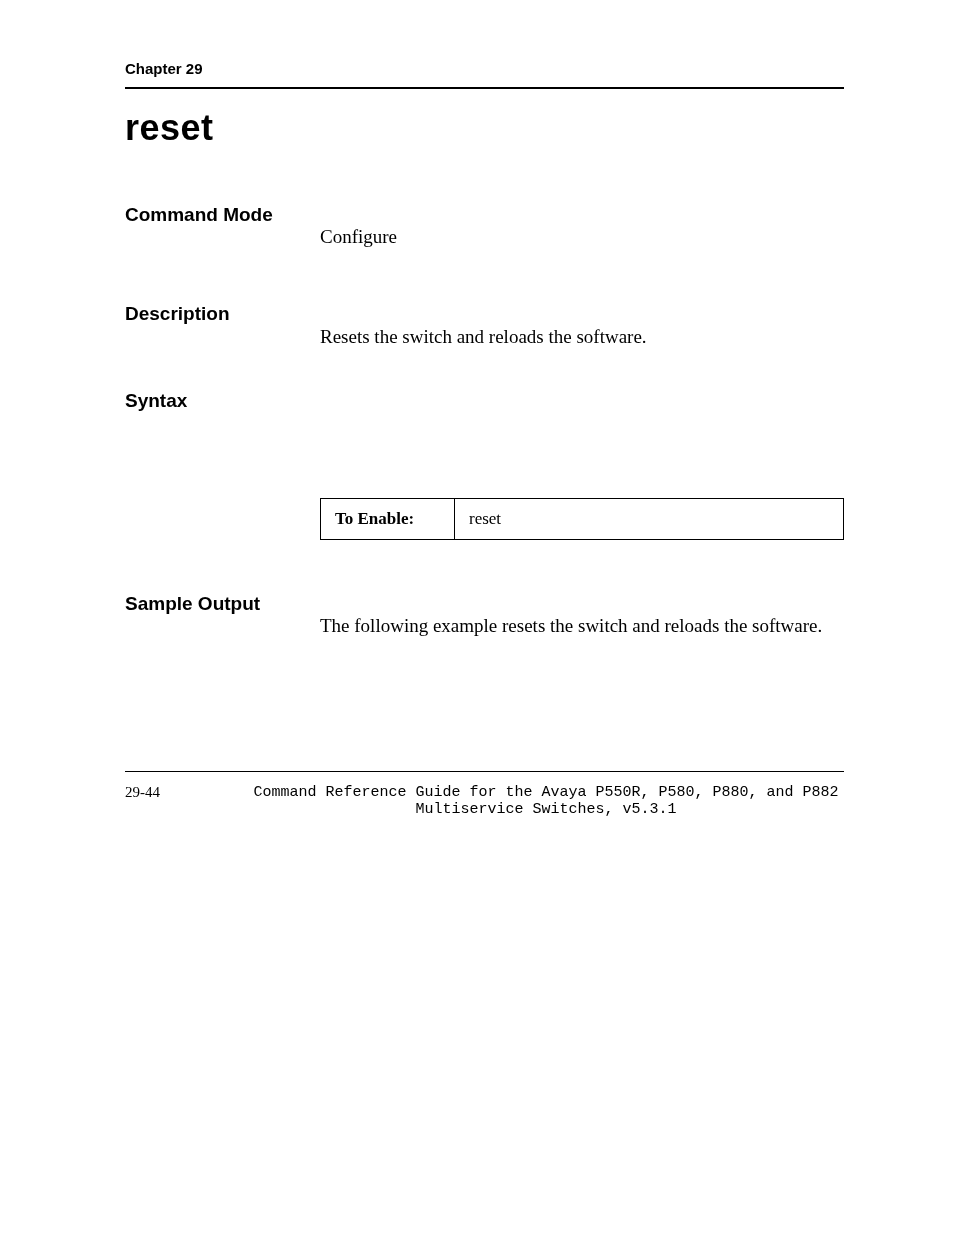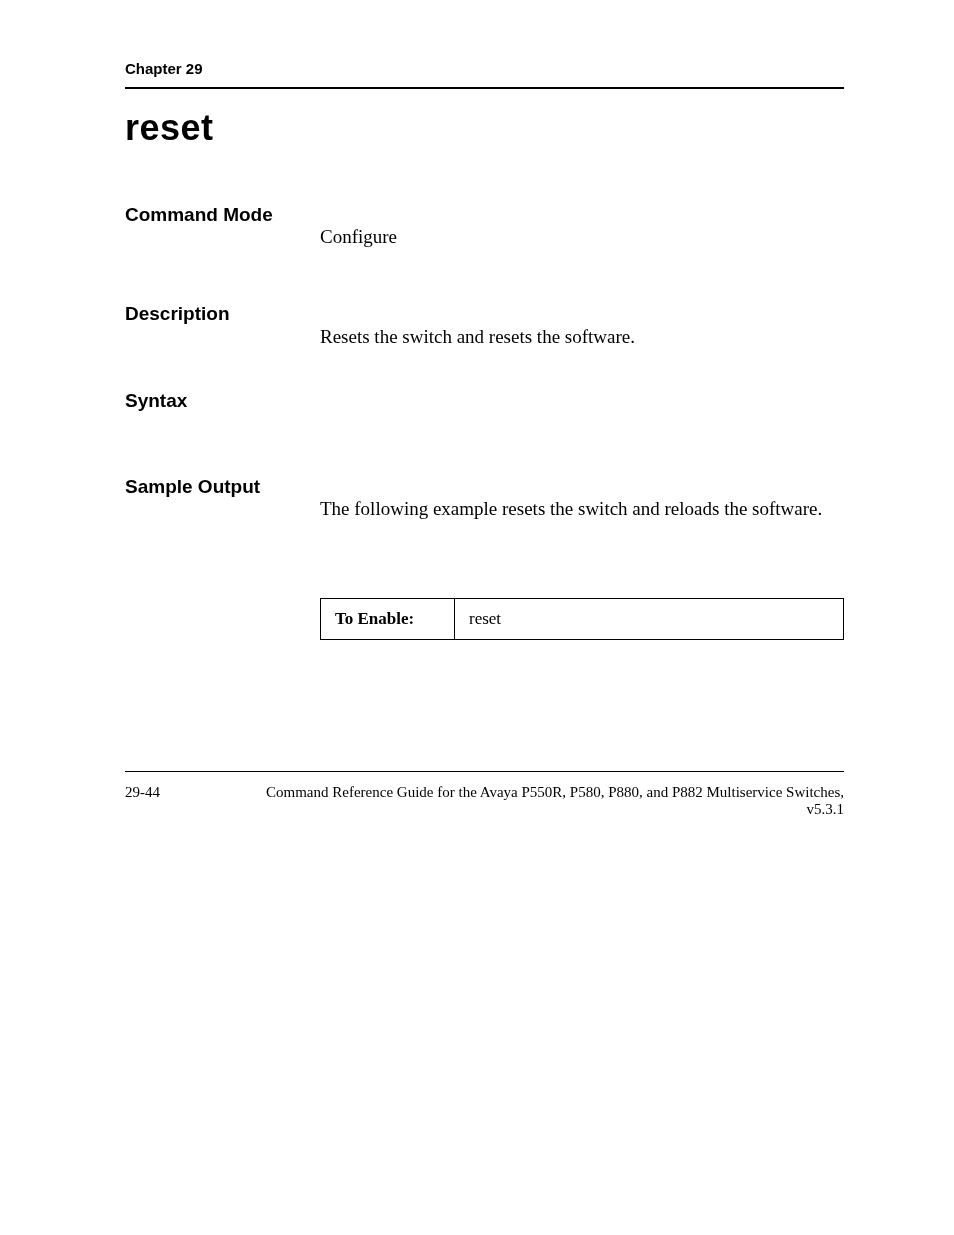--- a/index.html
+++ b/index.html
@@ -79,66 +79,67 @@
     display: flex;
     font-family: "Times New Roman", Times, serif;
     font-size: 15px;
     gap: 33px;
   }
   .footer .pn {
     flex: 0 0 90px;
   }
   .footer .ft {
     flex: 1;
-    text-align: right;
+    text-align: center;
+    font-family: Liberation Mono, monospace;
   }
 </style>
 </head>
 <body>
 
 <div class="page">
 
   <div class="chapter-line">Chapter 29</div>
 
   <h1 class="command-title">reset</h1>
 
   <div class="row">
     <div class="label-col">Command Mode</div>
     <div class="value-col">Configure</div>
   </div>
 
   <div class="row">
     <div class="label-col">Description</div>
-    <div class="value-col">Resets the switch and resets the software.</div>
+    <div class="value-col">Resets the switch and reloads the software.</div>
   </div>
 
   <div class="row">
     <div class="label-col">Syntax</div>
     <div class="value-col"></div>
-  </div>
-
-  <div class="row">
-    <div class="label-col">Sample Output</div>
-    <div class="value-col">The following example resets the switch and reloads the software.</div>
   </div>
 
   <div class="row">
     <div class="label-col"></div>
     <div class="value-col">
       <table class="syntax-table">
         <tbody>
             <tr>
           <td class="th">To Enable:</td>
           <td>reset</td>
         </tr>
       </tbody>
         </table>
     </div>
   </div>
 
+  <div class="row">
+    <div class="label-col">Sample Output</div>
+    <div class="value-col">The following example resets the switch and reloads the software.</div>
+  </div>
+
   <div class="big-gap"></div>
 
 
   <div class="footer">
     <div class="pn">29-44</div>
     <div class="ft">Command Reference Guide for the Avaya P550R, P580, P880, and P882 Multiservice Switches, v5.3.1</div>
   </div>
 
 </div>
 

